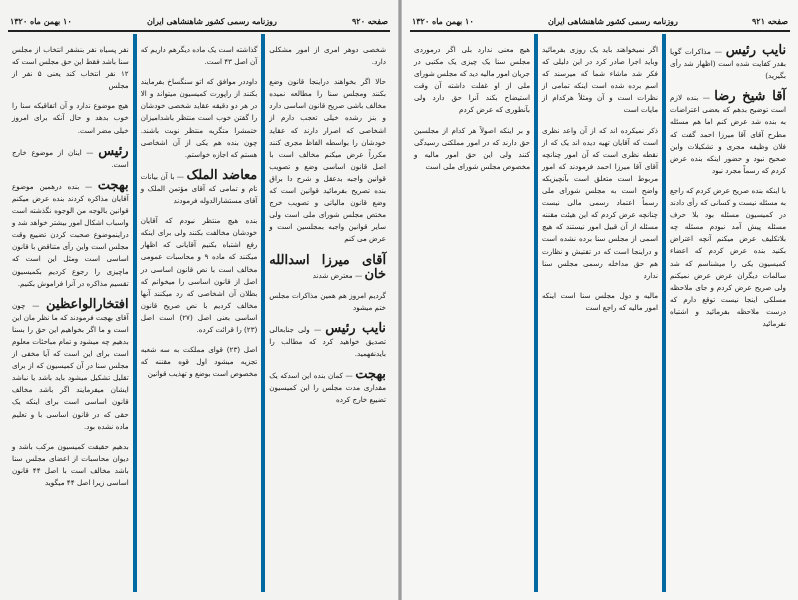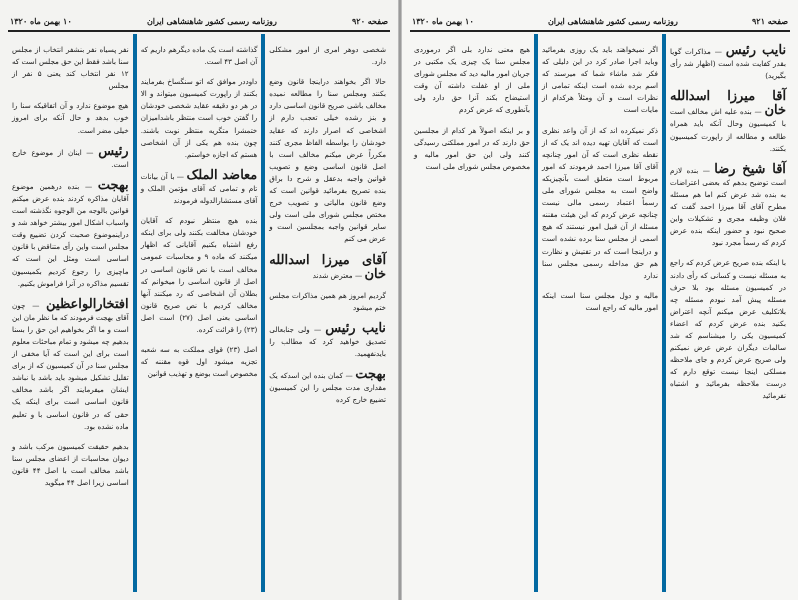--- a/index.html
+++ b/index.html
@@ -65,21 +65,20 @@
   <div class="page right">
     <div class="header">
       <span>صفحه ۹۲۱</span>
       <span>روزنامه رسمی کشور شاهنشاهی ایران</span>
       <span>۱۰ بهمن ماه ۱۳۲۰</span>
     </div>
     <div class="rule"></div>
     <div class="cols">
       <div class="col">
         <p><span class="speaker">نایب رئیس</span> <span>— مذاکرات گویا بقدر کفایت شده است (اظهار شد رأی بگیرید)</span></p>
-        <p><span class="speaker">آقا میرزا اسدالله خان</span> <span>— بنده علیه اش مخالف است با کمیسیون وحال آنکه باید همراه طالعه و مطالعه از راپورت کمیسیون بکنند.</span></p>
         <p><span class="speaker">آقا شیخ رضا</span> <span>— بنده لازم است توضیح بدهم که بعضی اعتراضات به بنده شد عرض کنم اما هم مسئله مطرح آقای آقا میرزا احمد گفت که فلان وظیفه مجری و تشکیلات واین صحیح نبود و حضور اینکه بنده عرض کردم که رسماً مجرد نبود</span></p>
         <p>با اینکه بنده صریح عرض کردم که راجع به مسئله نیست و کسانی که رأی دادند در کمیسیون مسئله بود بلا حرف مسئله پیش آمد نبودم مسئله چه بلاتکلیف عرض میکنم آنچه اعتراض بکنید بنده عرض کردم که اعضاء کمیسیون یکی را میشناسم که شد سالمات دیگران عرض عرض نمیکنم ولی صریح عرض کردم و جای ملاحظه مسلکی اینجا نیست توقع دارم که درست ملاحظه بفرمائید و اشتباه نفرمائید</p>
       </div>
       <div class="col">
         <p>اگر نمیخواهند باید یک روزی بفرمائید وباید اجرا صادر کرد در این دلیلی که فکر شد ماشاء شما که میرسند که اسم برده شده است اینکه تمامی از نظرات است و آن ومثلاً هرکدام از مایات است</p>
         <p>ذکر نمیکرده اند که از آن واعد نظری است که آقایان تهیه دیده اند یک که از نقطه نظری است که آن امور چنانچه آقای آقا میرزا احمد فرمودند که امور مربوط است متعلق است بآنچیزیکه واضح است به مجلس شورای ملی رسماً اعتماد رسمی مالی نیست چنانچه عرض کردم که این هیئت مقننه مسئله از آن قبیل امور نیستند که هیچ اسمی از مجلس سنا برده نشده است و دراینجا است که در تفتیش و نظارت هم حق مداخله رسمی مجلس سنا ندارد</p>
         <p>مالیه و دول مجلس سنا است اینکه امور مالیه که راجع است</p>
       </div>
       <div class="col">
         <p>هیچ معنی ندارد بلی اگر درموردی مجلس سنا یک چیزی یک مکتبی در جریان امور مالیه دید که مجلس شورای ملی از او غفلت داشته آن وقت استیضاح بکند آنرا حق دارد ولی بآنطوری که عرض کردم</p>

